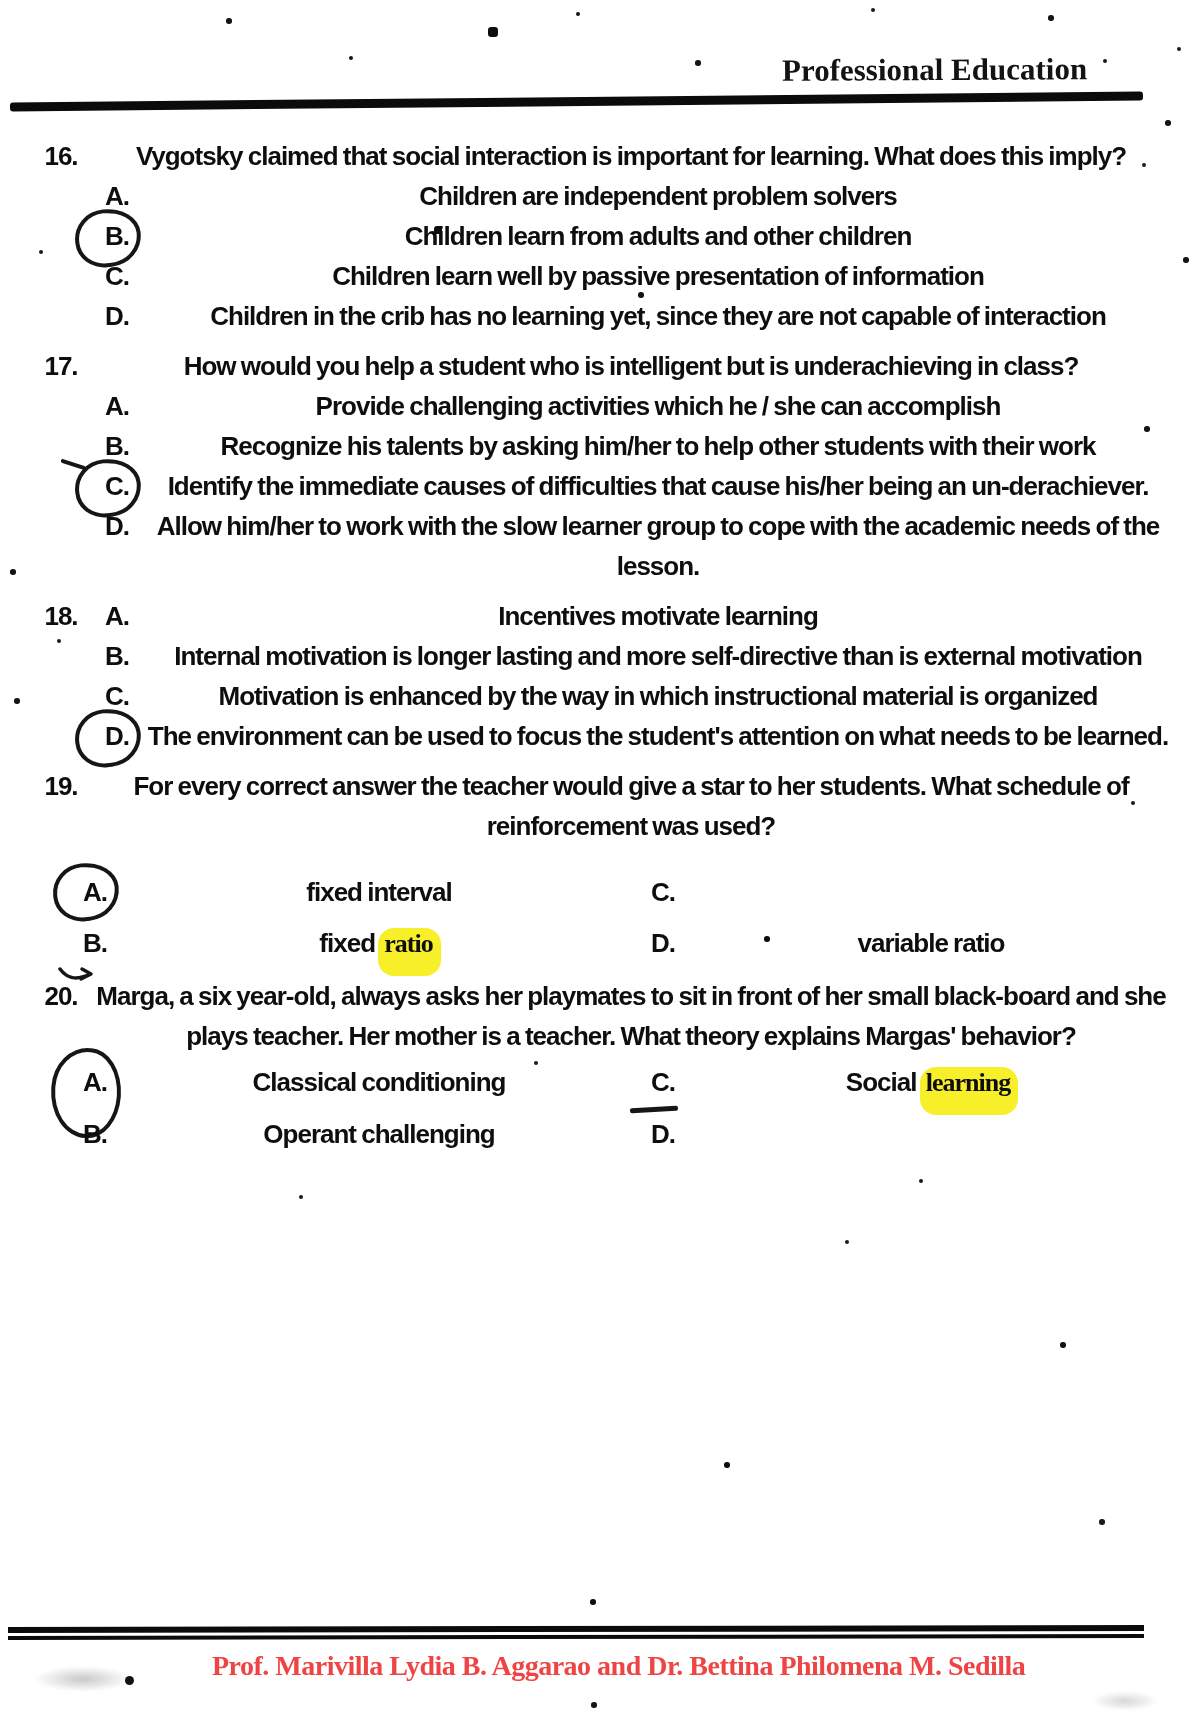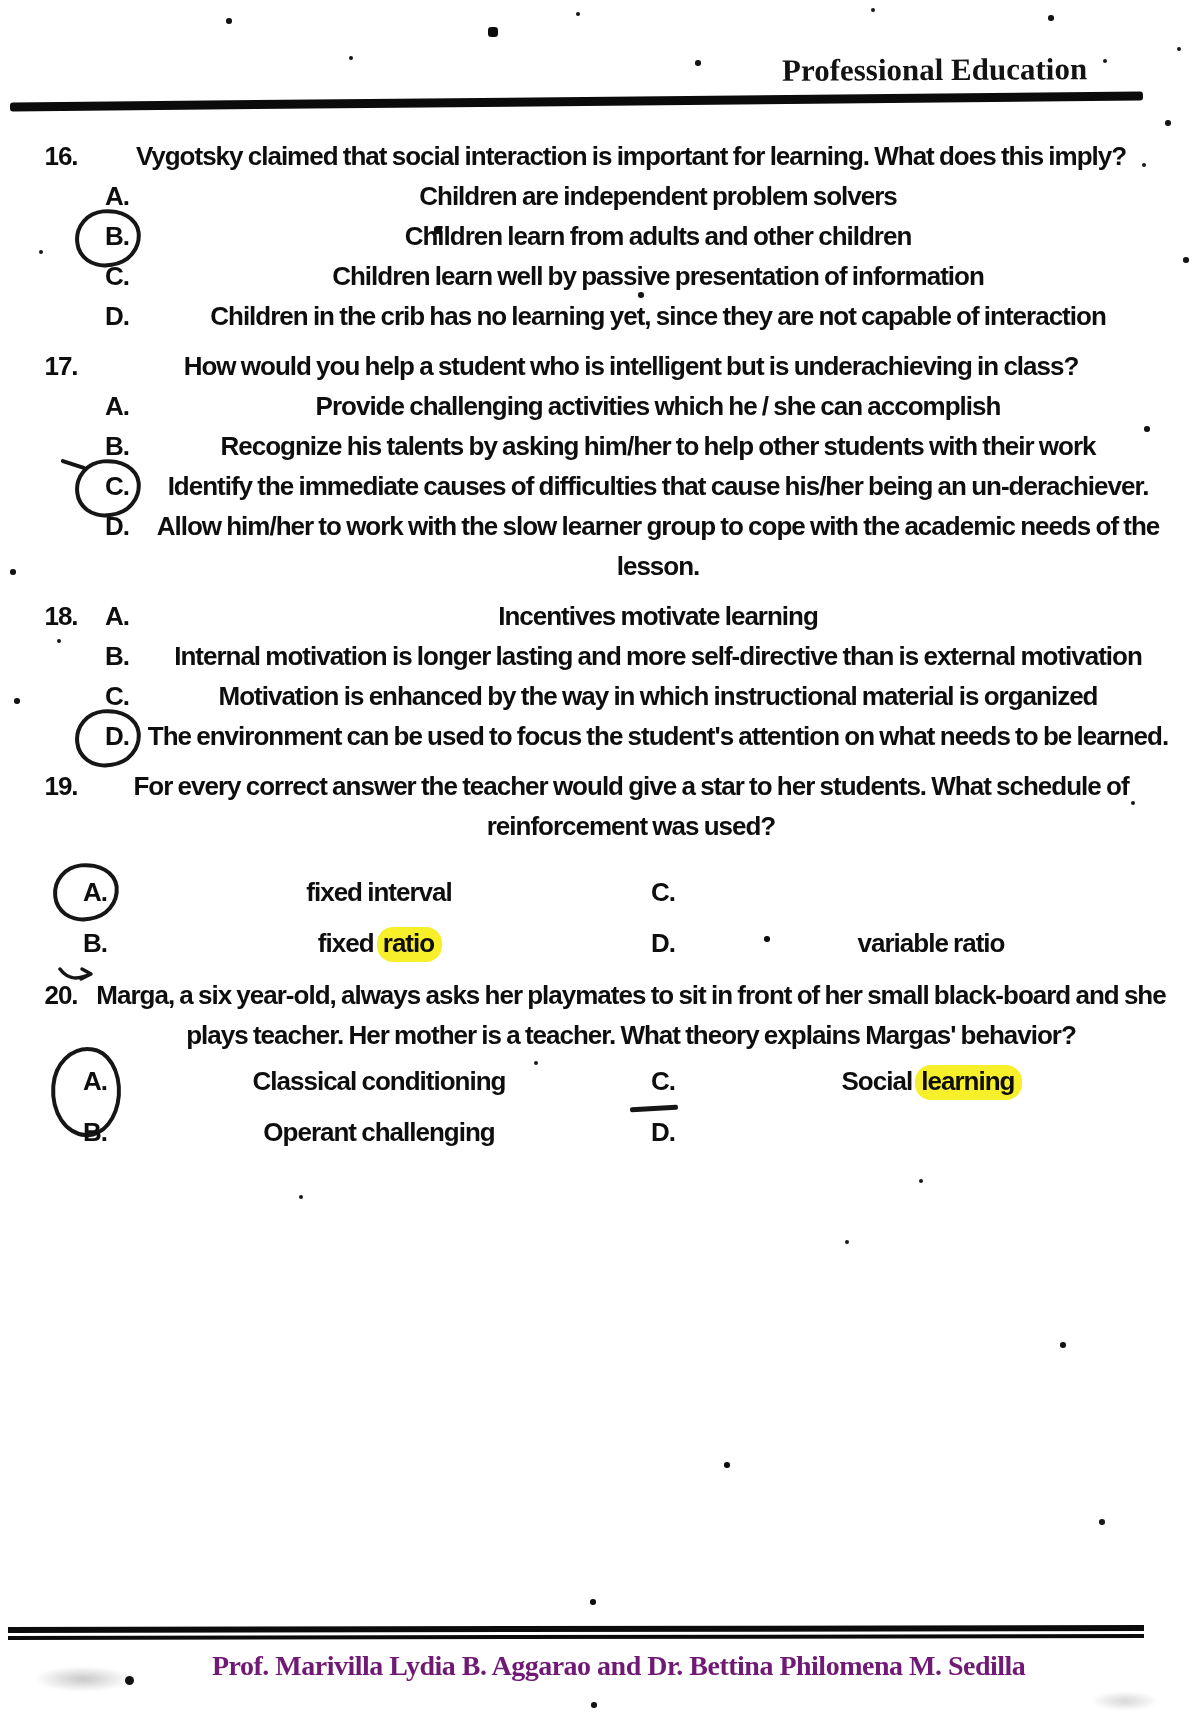--- a/index.html
+++ b/index.html
@@ -71,37 +71,38 @@
   }
   .mark-arrow{position:absolute;left:-10px;top:32px;width:40px;height:18px;z-index:1;}
   .mark-underline{
     position:absolute;left:-6px;bottom:-8px;width:48px;height:5px;
     background:#161616;border-radius:2px;transform:rotate(-3deg);z-index:1;
   }
 
   
   .hl{
     background:var(--hl,#f7ef2a);
-    padding:1px 8px 4px 6px;margin:0 -2px;
+    padding:1px 8px 18px 6px;margin:0 -2px;
     border-radius:16px;
     box-decoration-break:clone;
+    font-family:Liberation Serif, serif;
   }
 
   
   .footer-rule{
     position:absolute;top:1626px;left:8px;width:1136px;height:13px;
     border-top:6px solid #0b0b0b;border-bottom:4px solid #0b0b0b;
     box-sizing:border-box;
     transform:rotate(-0.1deg);
   }
   .footer-authors{
     position:absolute;top:1650px;left:212px;
     font-family:"Liberation Serif", serif;
     font-weight:bold;font-size:28px;letter-spacing:-0.5px;
-    color:#701a75;
+    color:#ef4444;
   }
   .footer-bullet{
     position:absolute;top:1676px;left:125px;width:9px;height:9px;
     border-radius:50%;background:#121212;
   }
   .footer-smudge{
     position:absolute;top:1662px;left:18px;width:130px;height:34px;
     background:radial-gradient(closest-side,rgba(110,110,110,.38),transparent 75%);
     filter:blur(1px);
   }

